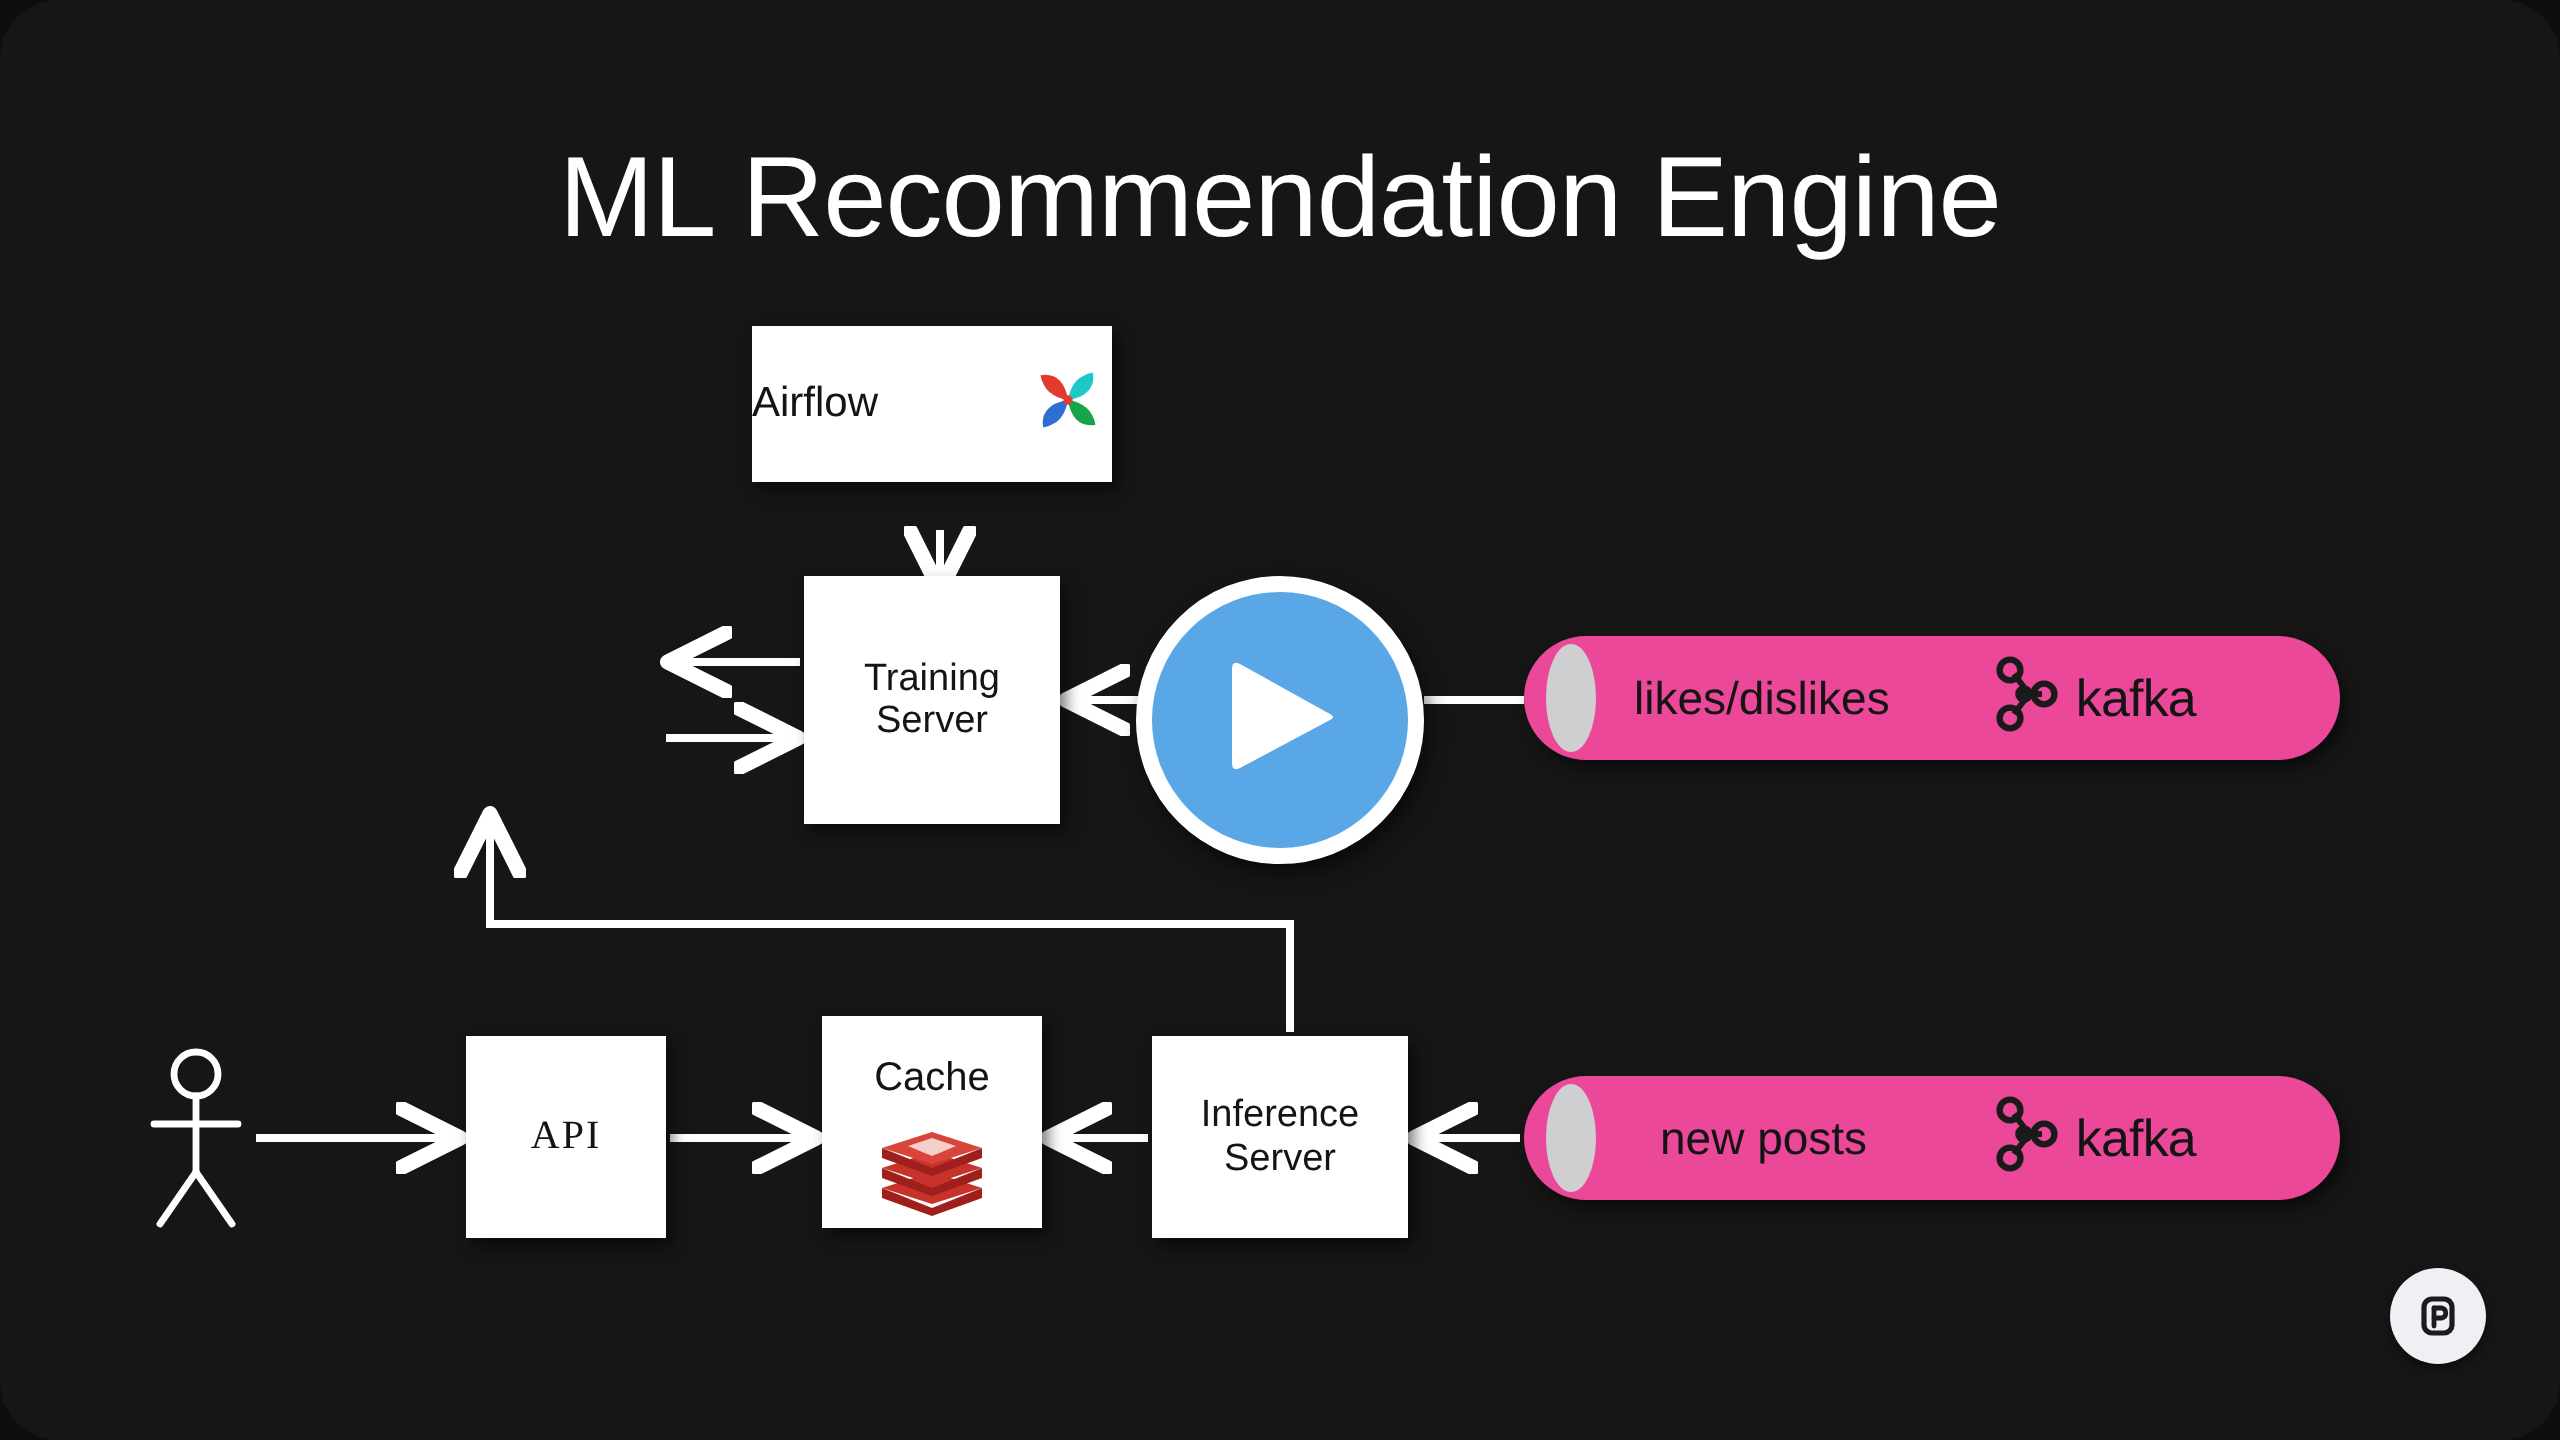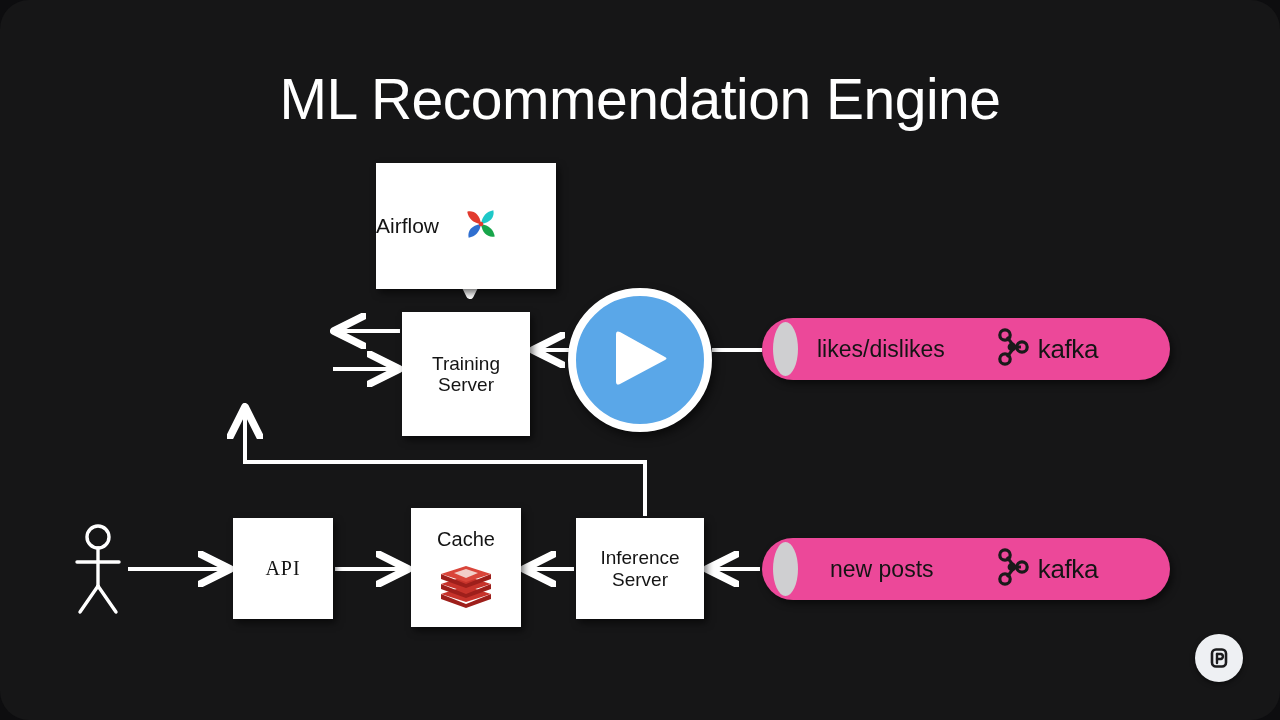--- a/index.html
+++ b/index.html
@@ -46,48 +46,48 @@
   .node .label {
     font-family: "Liberation Sans", sans-serif;
     font-weight: 400;
     line-height: 1.12;
     text-align: center;
     color: #141414;
   }
 
   
   #node-airflow {
-    left: 376px; top: 163px; width: 180px; height: 126px;
-    justify-content: flex-start;
+    left: 376px; top: 163px; width: 180px; height: 78px;
+    justify-content: space-between;
     gap: 20px;
   }
   #node-airflow .label { font-size: 21px; }
 
   
   #node-mlflow {
     left: 151px; top: 297px; width: 180px; height: 103px;
     gap: 16px;
   }
   #node-mlflow .label { font-size: 21px; }
 
   
   #node-training {
-    left: 402px; top: 312px; width: 128px; height: 124px;
+    left: 402px; top: 288px; width: 128px; height: 124px;
   }
   #node-training .label { font-size: 19px; }
 
   
   #node-api {
     left: 233px; top: 518px; width: 100px; height: 101px;
   }
   #node-api .label { font-size: 20px; font-family: "Liberation Serif", serif; letter-spacing: 1px;}
 
   
   #node-cache {
-    left: 411px; top: 508px; width: 110px; height: 119px;
+    left: 411px; top: 508px; width: 110px; height: 106px;
     flex-direction: column;
     justify-content: flex-start;
     padding-top: 20px;
     gap: 10px;
   }
   #node-cache .label { font-size: 20px; }
 
   
   #node-inference {
     left: 576px; top: 518px; width: 128px; height: 101px;

